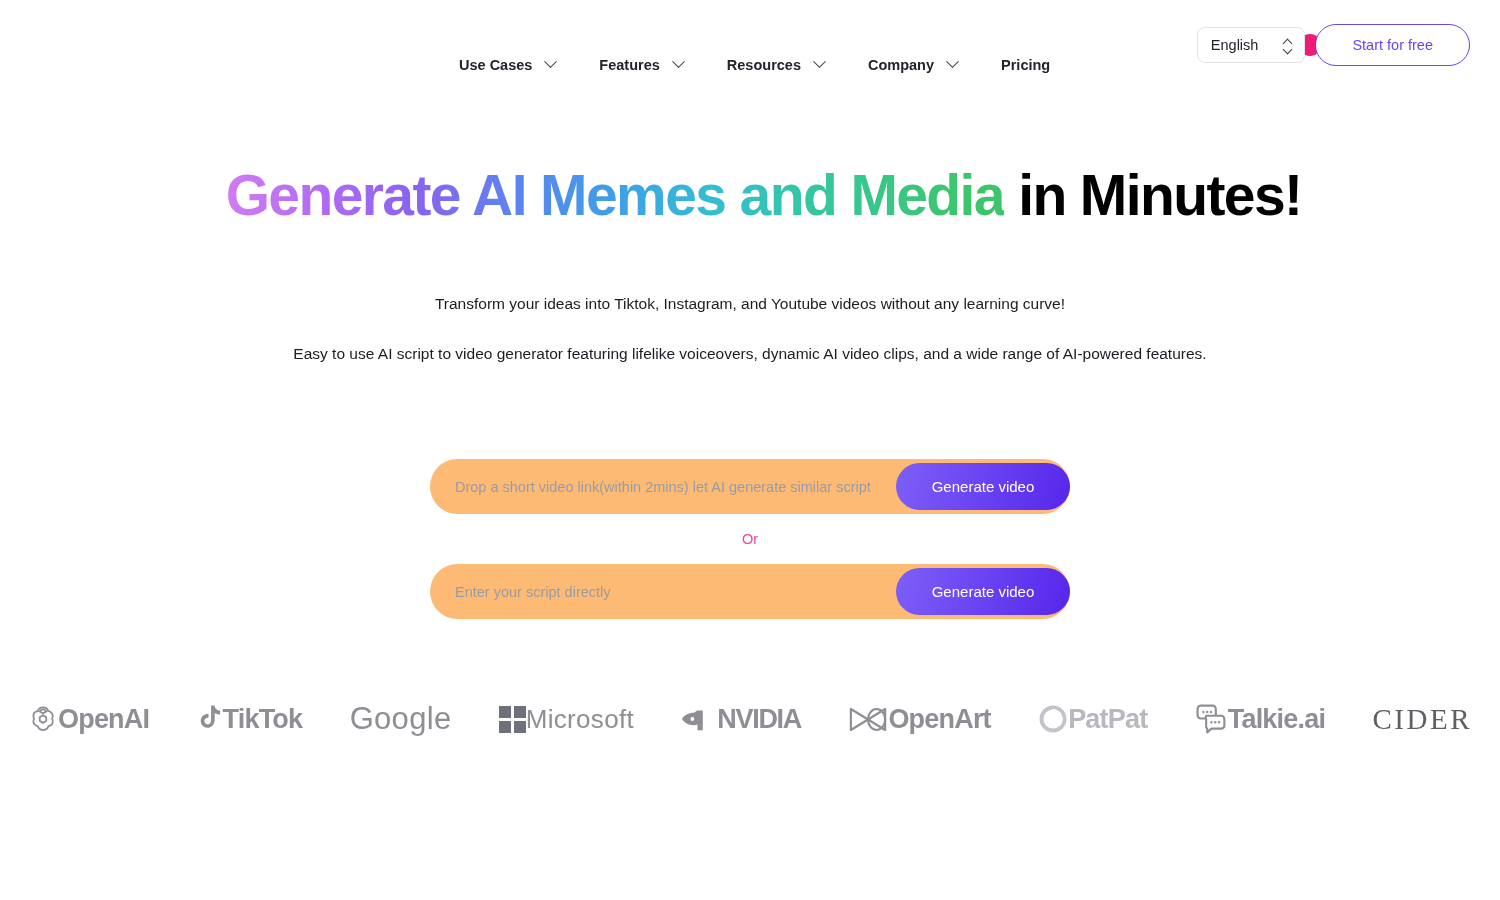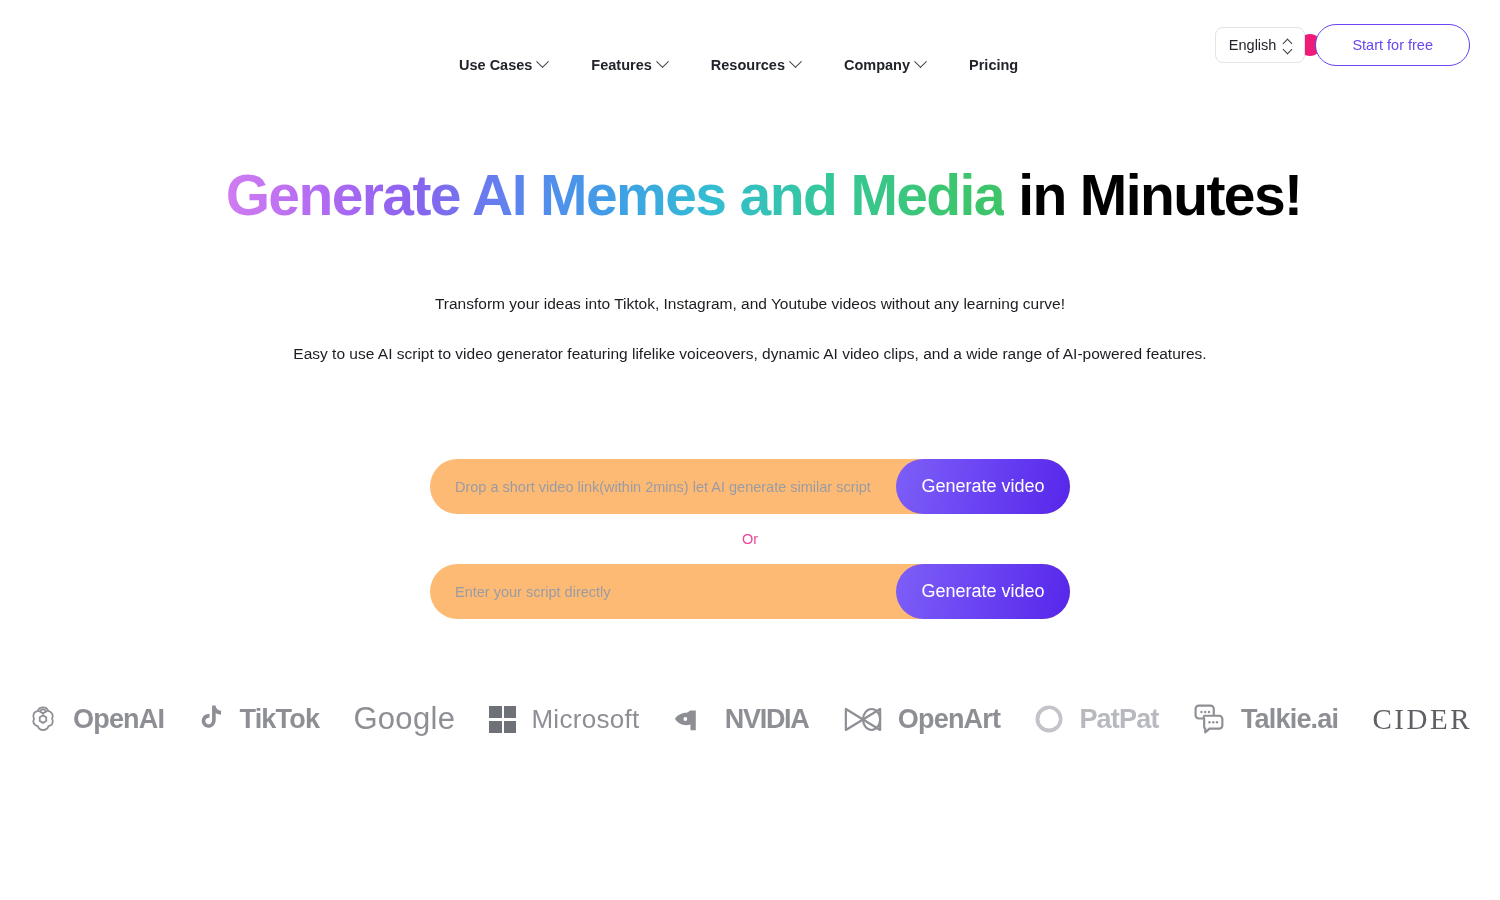--- a/index.html
+++ b/index.html
@@ -54,21 +54,21 @@
   .nav {
     position: absolute;
     left: 437px;
     display: flex;
     align-items: center;
     gap: 0;
   }
   .nav-item {
     display: flex;
     align-items: center;
-    gap: 6px;
+    gap: 14px;
     font-size: 14.5px;
     font-weight: bold;
     color: #22242b;
     padding: 8px 22px;
     cursor: pointer;
     white-space: nowrap;
     margin-top: 39px;
   }
   .chev {
     width: 9px; height: 9px;
@@ -81,21 +81,21 @@
   .header-right {
     position: absolute;
     right: 30px;
     display: flex;
     align-items: center;
     gap: 10px;
   }
   .lang-select {
     display: flex;
     align-items: center;
-    gap: 7px;
+    gap: 25px;
     border: 1px solid #e3e3e8;
     border-radius: 8px;
     padding: 9px 13px;
     font-size: 14.5px;
     color: #22242b;
     background: #fff;
     cursor: pointer;
     white-space: nowrap;
   }
   .updown { display: inline-flex; flex-direction: column; gap: 3px; flex: 0 0 auto; }
@@ -185,28 +185,28 @@
     font-size: 14.5px;
     color: #2a2c33;
     padding: 0 10px 0 25px;
     height: 100%;
   }
   .field-input::placeholder { color: #9a9ca4; }
 
   .gen-btn {
     position: absolute;
     right: 0;
-    height: 55px;
+    height: 47px;
     min-width: 174px;
     border: none;
     border-radius: 999px;
     background: linear-gradient(105deg, #7e5ff7 0%, #6a44f3 48%, #5726ea 100%);
     color: #ffffff;
     font-family: "Liberation Sans", sans-serif;
-    font-size: 18px;
+    font-size: 15px;
     cursor: pointer;
     white-space: nowrap;
   }
 
   .or-text {
     margin: 17px 0 17px;
     font-size: 14.5px;
     color: #ec4899;
   }
 
@@ -214,21 +214,21 @@
   .logos {
     margin-top: 82px;
     display: flex;
     align-items: center;
     justify-content: space-between;
     padding: 0 28px;
   }
   .logo-item {
     display: flex;
     align-items: center;
-    gap: 15px;
+    gap: 0;
     color: #8d8f95;
     flex: 0 0 auto;
   }
   .logo-text {
     font-size: 27px;
     font-weight: bold;
     letter-spacing: -0.8px;
     white-space: nowrap;
   }
   .logo-text.light { font-weight: normal; letter-spacing: 0.3px; }

